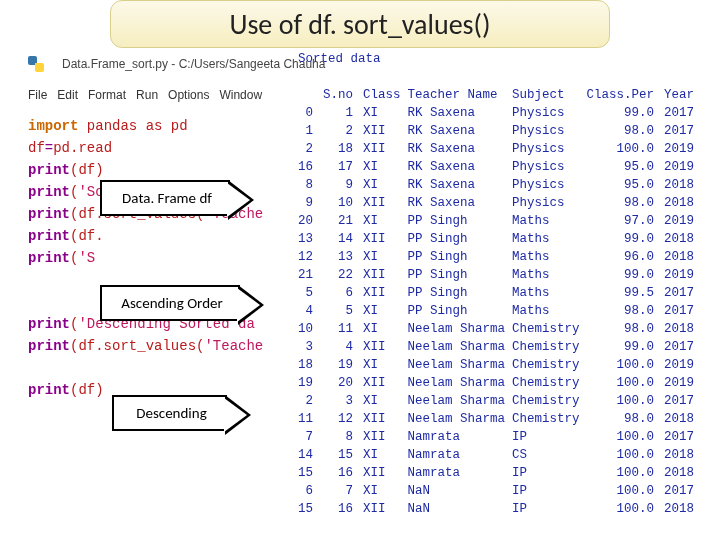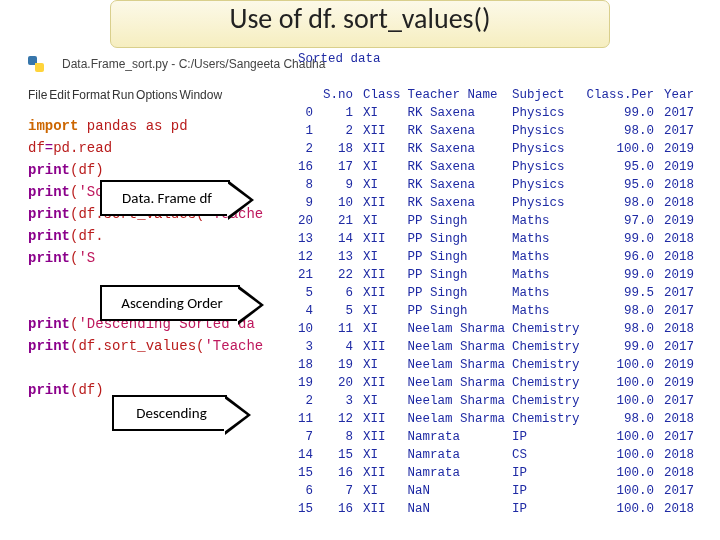--- a/index.html
+++ b/index.html
@@ -13,22 +13,23 @@
     position: relative;
   }
   .title-banner {
     position: absolute;
     left: 110px;
     top: 0;
     width: 500px;
     height: 48px;
     background: linear-gradient(#fcf9e8, #f6eec0);
     border: 1px solid #d9cf8c;
-    border-radius: 7px;
+    border-radius: 12px;
     display: flex;
+    align-items: center;
     justify-content: center;
     font-size: 28px;
     font-family: Calibri, sans-serif;
     color: #222;
   }
   .window-title {
     position: absolute;
     left: 28px;
     top: 56px;
     display: flex;
@@ -57,21 +58,21 @@
     width: 9px; height: 9px;
     background: #ffd43b;
     border-radius: 0 2px 2px 2px;
     bottom: 0; right: 0;
   }
   .menu-bar {
     position: absolute;
     left: 28px;
     top: 88px;
     display: flex;
-    gap: 2px;
+    gap: 10px;
     font-size: 12px;
     font-family: Tahoma, sans-serif;
     color: #333;
   }
   .code-area {
     position: absolute;
     left: 28px;
     top: 115px;
     width: 260px;
     font-family: "Courier New", monospace;

